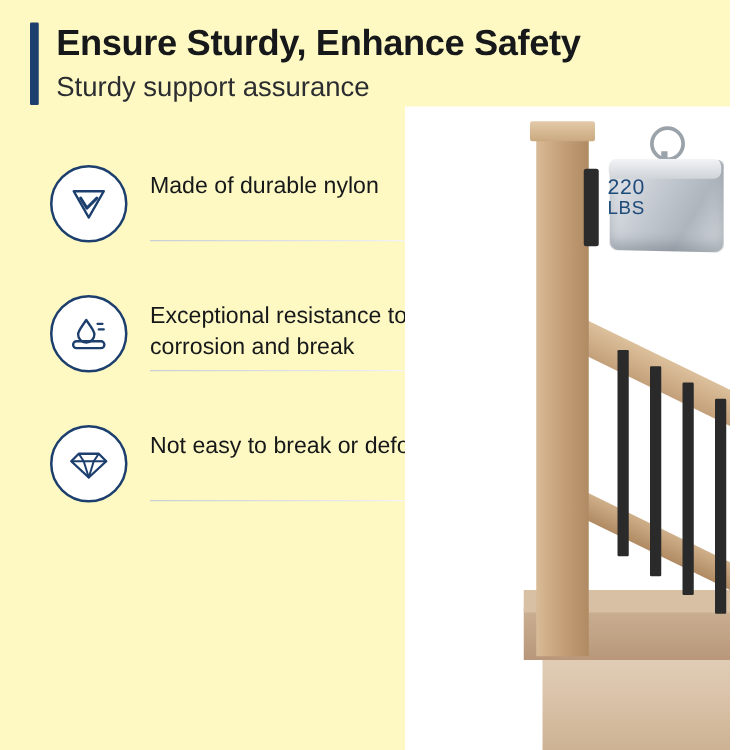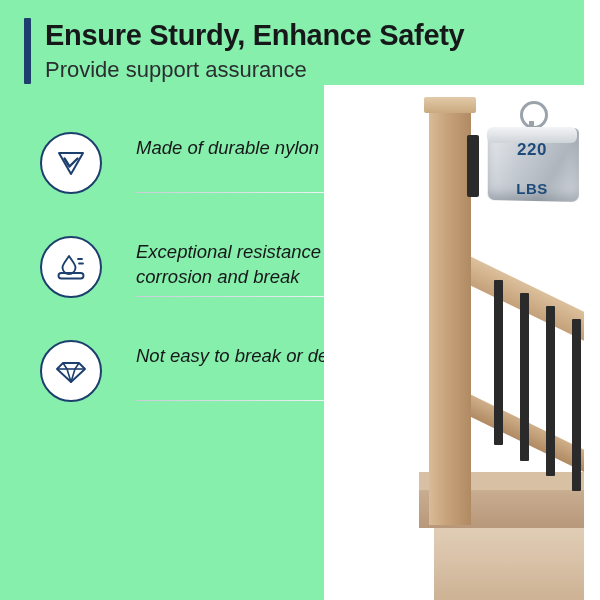--- a/index.html
+++ b/index.html
@@ -12,21 +12,21 @@
     background: #ffffff;
     font-family: "Liberation Sans", sans-serif;
     overflow: hidden;
     position: relative;
   }
 
   .page {
     position: relative;
     width: 584px;
     height: 600px;
-    background: #86efac;
+    background: #fef9c3;
     overflow: hidden;
   }
 
   
   .header {
     position: absolute;
     left: 24px;
     top: 18px;
     width: 552px;
     display: flex;
@@ -79,25 +79,24 @@
     border-radius: 50%;
     border: 2px solid #1c3f6e;
     flex: none;
     display: flex;
     align-items: center;
     justify-content: center;
     margin-top: 2px;
     background: #ffffff;
   }
   .feature-body {
-    margin-left: 34px;
+    margin-left: 18px;
     padding-top: 6px;
     flex: 1;
     position: relative;
-    font-style: italic;
   }
   .feature-text {
     font-size: 18.5px;
     color: #16181a;
     line-height: 1.35;
     max-width: 230px;
   }
   .feature-underline {
     position: absolute;
     left: 0;
@@ -242,43 +241,41 @@
     width: 90px;
     height: 16px;
     background: linear-gradient(180deg, #f2f4f6 0%, #cfd4d9 100%);
     border-radius: 6px;
   }
   .weight-label {
     position: absolute;
     left: 162px;
     top: 56px;
     width: 92px;
-    text-align: center;
     color: #1f4b7a;
-    font-weight: bold;
+    font-weight: normal;
     font-size: 17px;
     line-height: 1.05;
     letter-spacing: 0.5px;
   }
   .weight-label .lbs {
     display: block;
     font-size: 15px;
-    margin-top: 22px;
   }
 </style>
 </head>
 <body>
 
 <div class="page">
 
   <div class="header">
     <div class="header-bar"></div>
     <div class="header-text">
       <div class="title">Ensure Sturdy, Enhance Safety</div>
-      <div class="subtitle">Provide support assurance</div>
+      <div class="subtitle">Sturdy support assurance</div>
     </div>
   </div>
 
   <div class="features">
 
     <div class="feature">
       <div class="feature-icon">
         <svg width="34" height="32" viewBox="0 0 34 32" aria-hidden="true">
           <path d="M5 6 L29 6 L17 27 Z" fill="none" stroke="#1c3f6e" stroke-width="2" stroke-linejoin="round"></path>
           <path d="M10.5 11.5 L15.5 19.5 L23.5 11.5" fill="none" stroke="#1c3f6e" stroke-width="2.4" stroke-linecap="round" stroke-linejoin="round"></path>

